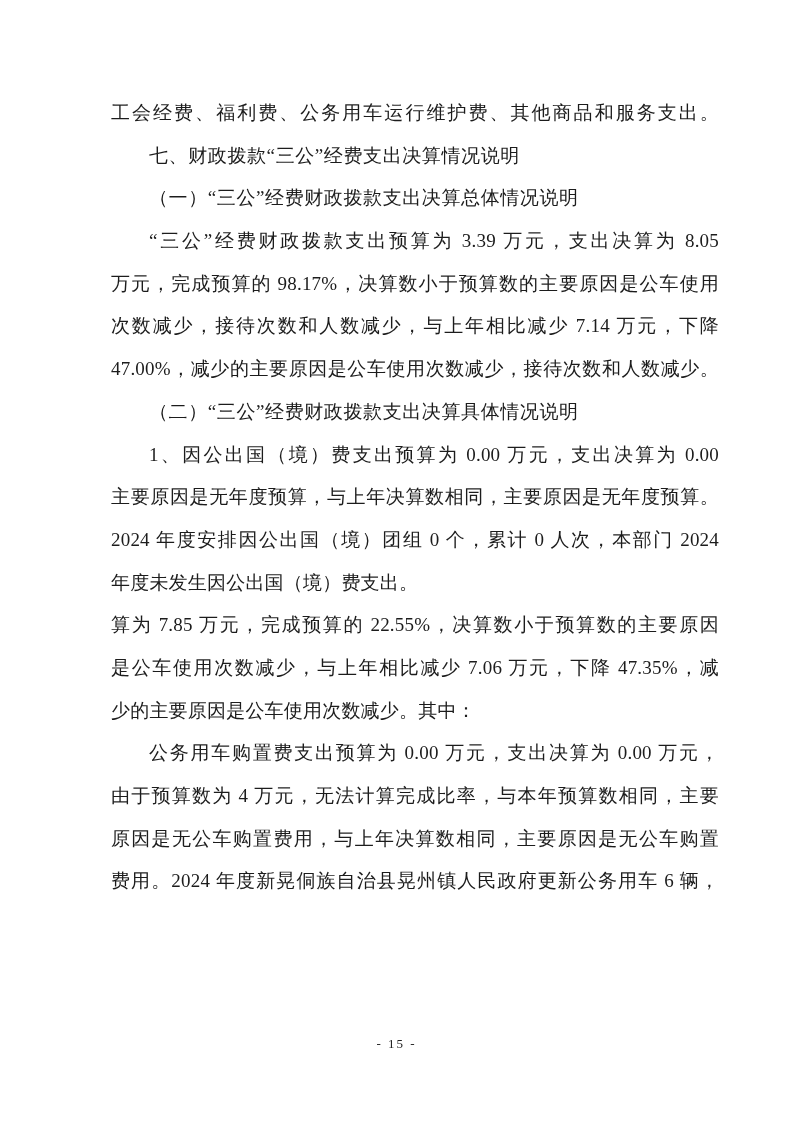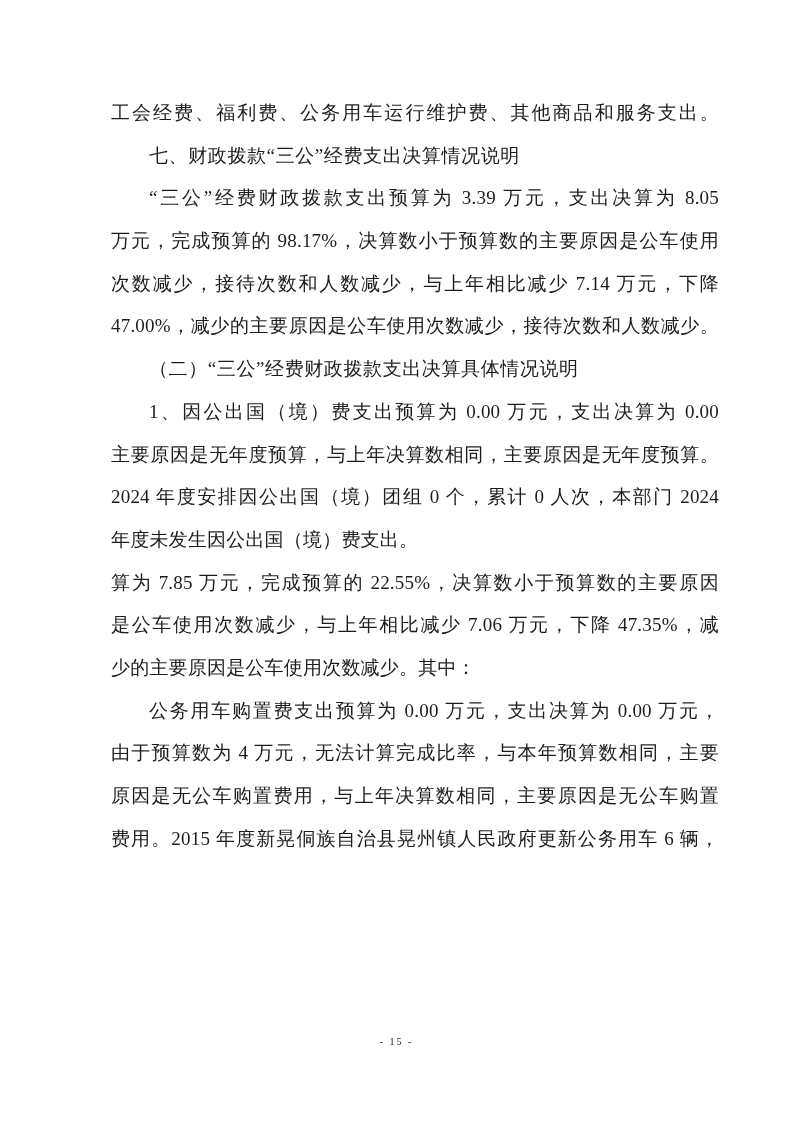--- a/index.html
+++ b/index.html
@@ -42,53 +42,54 @@
   .ln.b {
     font-weight: 400;
     letter-spacing: 0.6px;
   }
   .footer {
     position: absolute;
     left: 0;
     top: 1036px;
     width: 793px;
     text-align: center;
-    font-size: 10px;
+    font-size: 13px;
     letter-spacing: 2px;
     color: #222222;
   }
 </style>
 </head>
 <body>
 
 <div class="page">
   <div class="content">
 
     <div class="ln fill">工会经费、福利费、公务用车运行维护费、其他商品和服务支出。</div>
 
     <div class="ln b ind">七、财政拨款“三公”经费支出决算情况说明</div>
 
+    <div class="ln b ind">（一）“三公”经费财政拨款支出决算总体情况说明</div>
 
     <div class="ln fill ind">“三公”经费财政拨款支出预算为 3.39 万元，支出决算为 8.05</div>
     <div class="ln fill">万元，完成预算的 98.17%，决算数小于预算数的主要原因是公车使用</div>
     <div class="ln fill">次数减少，接待次数和人数减少，与上年相比减少 7.14 万元，下降</div>
     <div class="ln fill">47.00%，减少的主要原因是公车使用次数减少，接待次数和人数减少。</div>
 
     <div class="ln b ind">（二）“三公”经费财政拨款支出决算具体情况说明</div>
 
     <div class="ln fill ind">1、因公出国（境）费支出预算为 0.00 万元，支出决算为 0.00</div>
     <div class="ln fill">主要原因是无年度预算，与上年决算数相同，主要原因是无年度预算。</div>
     <div class="ln fill">2024 年度安排因公出国（境）团组 0 个，累计 0 人次，本部门 2024</div>
     <div class="ln">年度未发生因公出国（境）费支出。</div>
 
     <div class="ln fill">算为 7.85 万元，完成预算的 22.55%，决算数小于预算数的主要原因</div>
     <div class="ln fill">是公车使用次数减少，与上年相比减少 7.06 万元，下降 47.35%，减</div>
     <div class="ln">少的主要原因是公车使用次数减少。其中：</div>
 
     <div class="ln fill ind">公务用车购置费支出预算为 0.00 万元，支出决算为 0.00 万元，</div>
     <div class="ln fill">由于预算数为 4 万元，无法计算完成比率，与本年预算数相同，主要</div>
     <div class="ln fill">原因是无公车购置费用，与上年决算数相同，主要原因是无公车购置</div>
-    <div class="ln fill">费用。2015 年度新晃侗族自治县晃州镇人民政府更新公务用车 6 辆，</div>
+    <div class="ln fill">费用。2024 年度新晃侗族自治县晃州镇人民政府更新公务用车 6 辆，</div>
 
   </div>
 
   <div class="footer">- 15 -</div>
 </div>
 
 </body></html>

